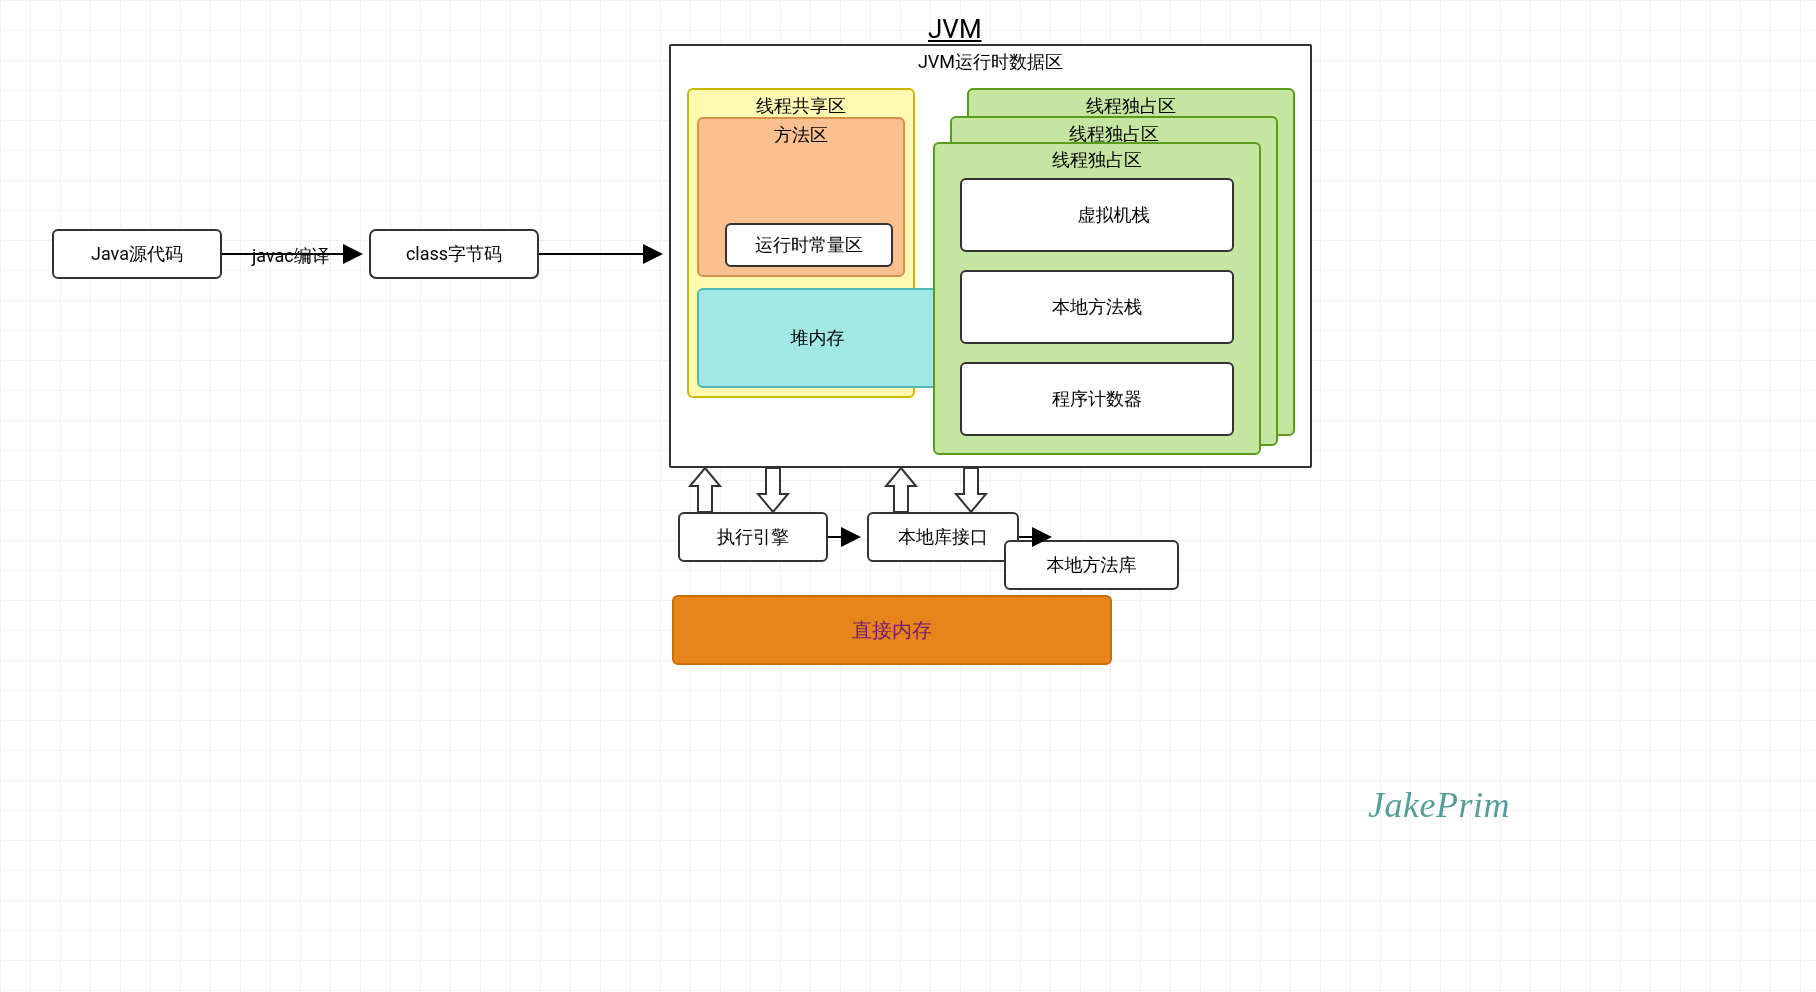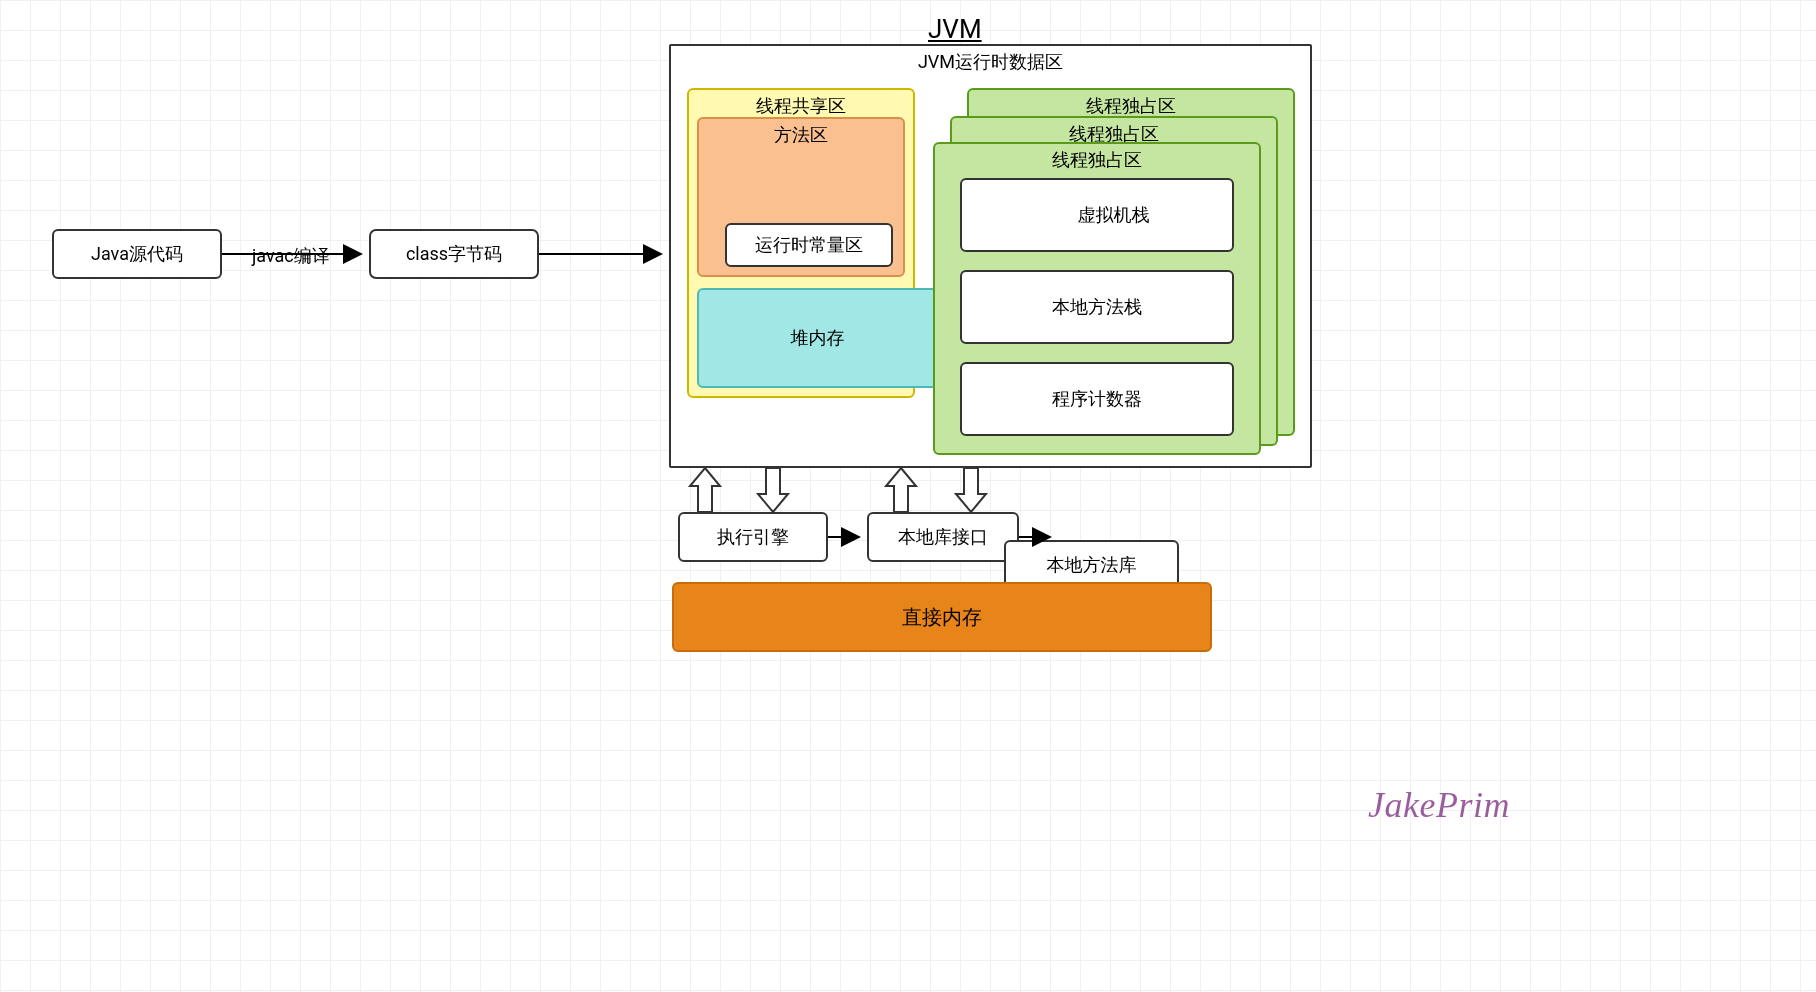--- a/index.html
+++ b/index.html
@@ -32,21 +32,21 @@
       font-size: 18px;
       background: transparent;
     }
     .no-border { border: none; background: transparent; }
     .jvm-title { font-size: 26px; }
     .watermark {
       position: absolute;
       right: 6px;
       bottom: 2px;
       font-size: 36px;
-      color: #701a75;
+      color: #0f766e;
       font-style: italic;
       font-family: Georgia, serif;
       opacity: 0.7;
       letter-spacing: 0.5px;
       margin-left: 15px;
     }
     svg.arrow { position: absolute; overflow: visible; }
   </style>
 </head>
 <body>
@@ -110,21 +110,21 @@
 </div>
 
 <div class="box" style="left:867px; top:512px; width:152px; height:50px;">
   <span>本地库接口</span>
 </div>
 
 <div class="box" style="left:1004px; top:512px; width:175px; height:50px;margin-top:28px;">
   <span>本地方法库</span>
 </div>
 
-<div class="box" style="left:672px; top:582px; width:540px; height:70px; background:#e8851a; border-color:#c96c0a; color:#000000; font-size:20px;">
+<div class="box" style="left:672px; top:595px; width:440px; height:70px; background:#e8851a; border-color:#c96c0a; color:#701a75; font-size:20px;">
   <span>直接内存</span>
 </div>
 
 <svg class="arrow" style="left:222px; top:247px; width:147px; height:14px;">
   <defs>
       <marker id="ah1" markerWidth="10" markerHeight="10" refX="8" refY="5" orient="auto">
         <path d="M0,0 L10,5 L0,10 z" fill="#000"></path>
       </marker>
     </defs>
   <line x1="0" y1="7" x2="137" y2="7" stroke="#000" stroke-width="2" marker-end="url(#ah1)"></line>

